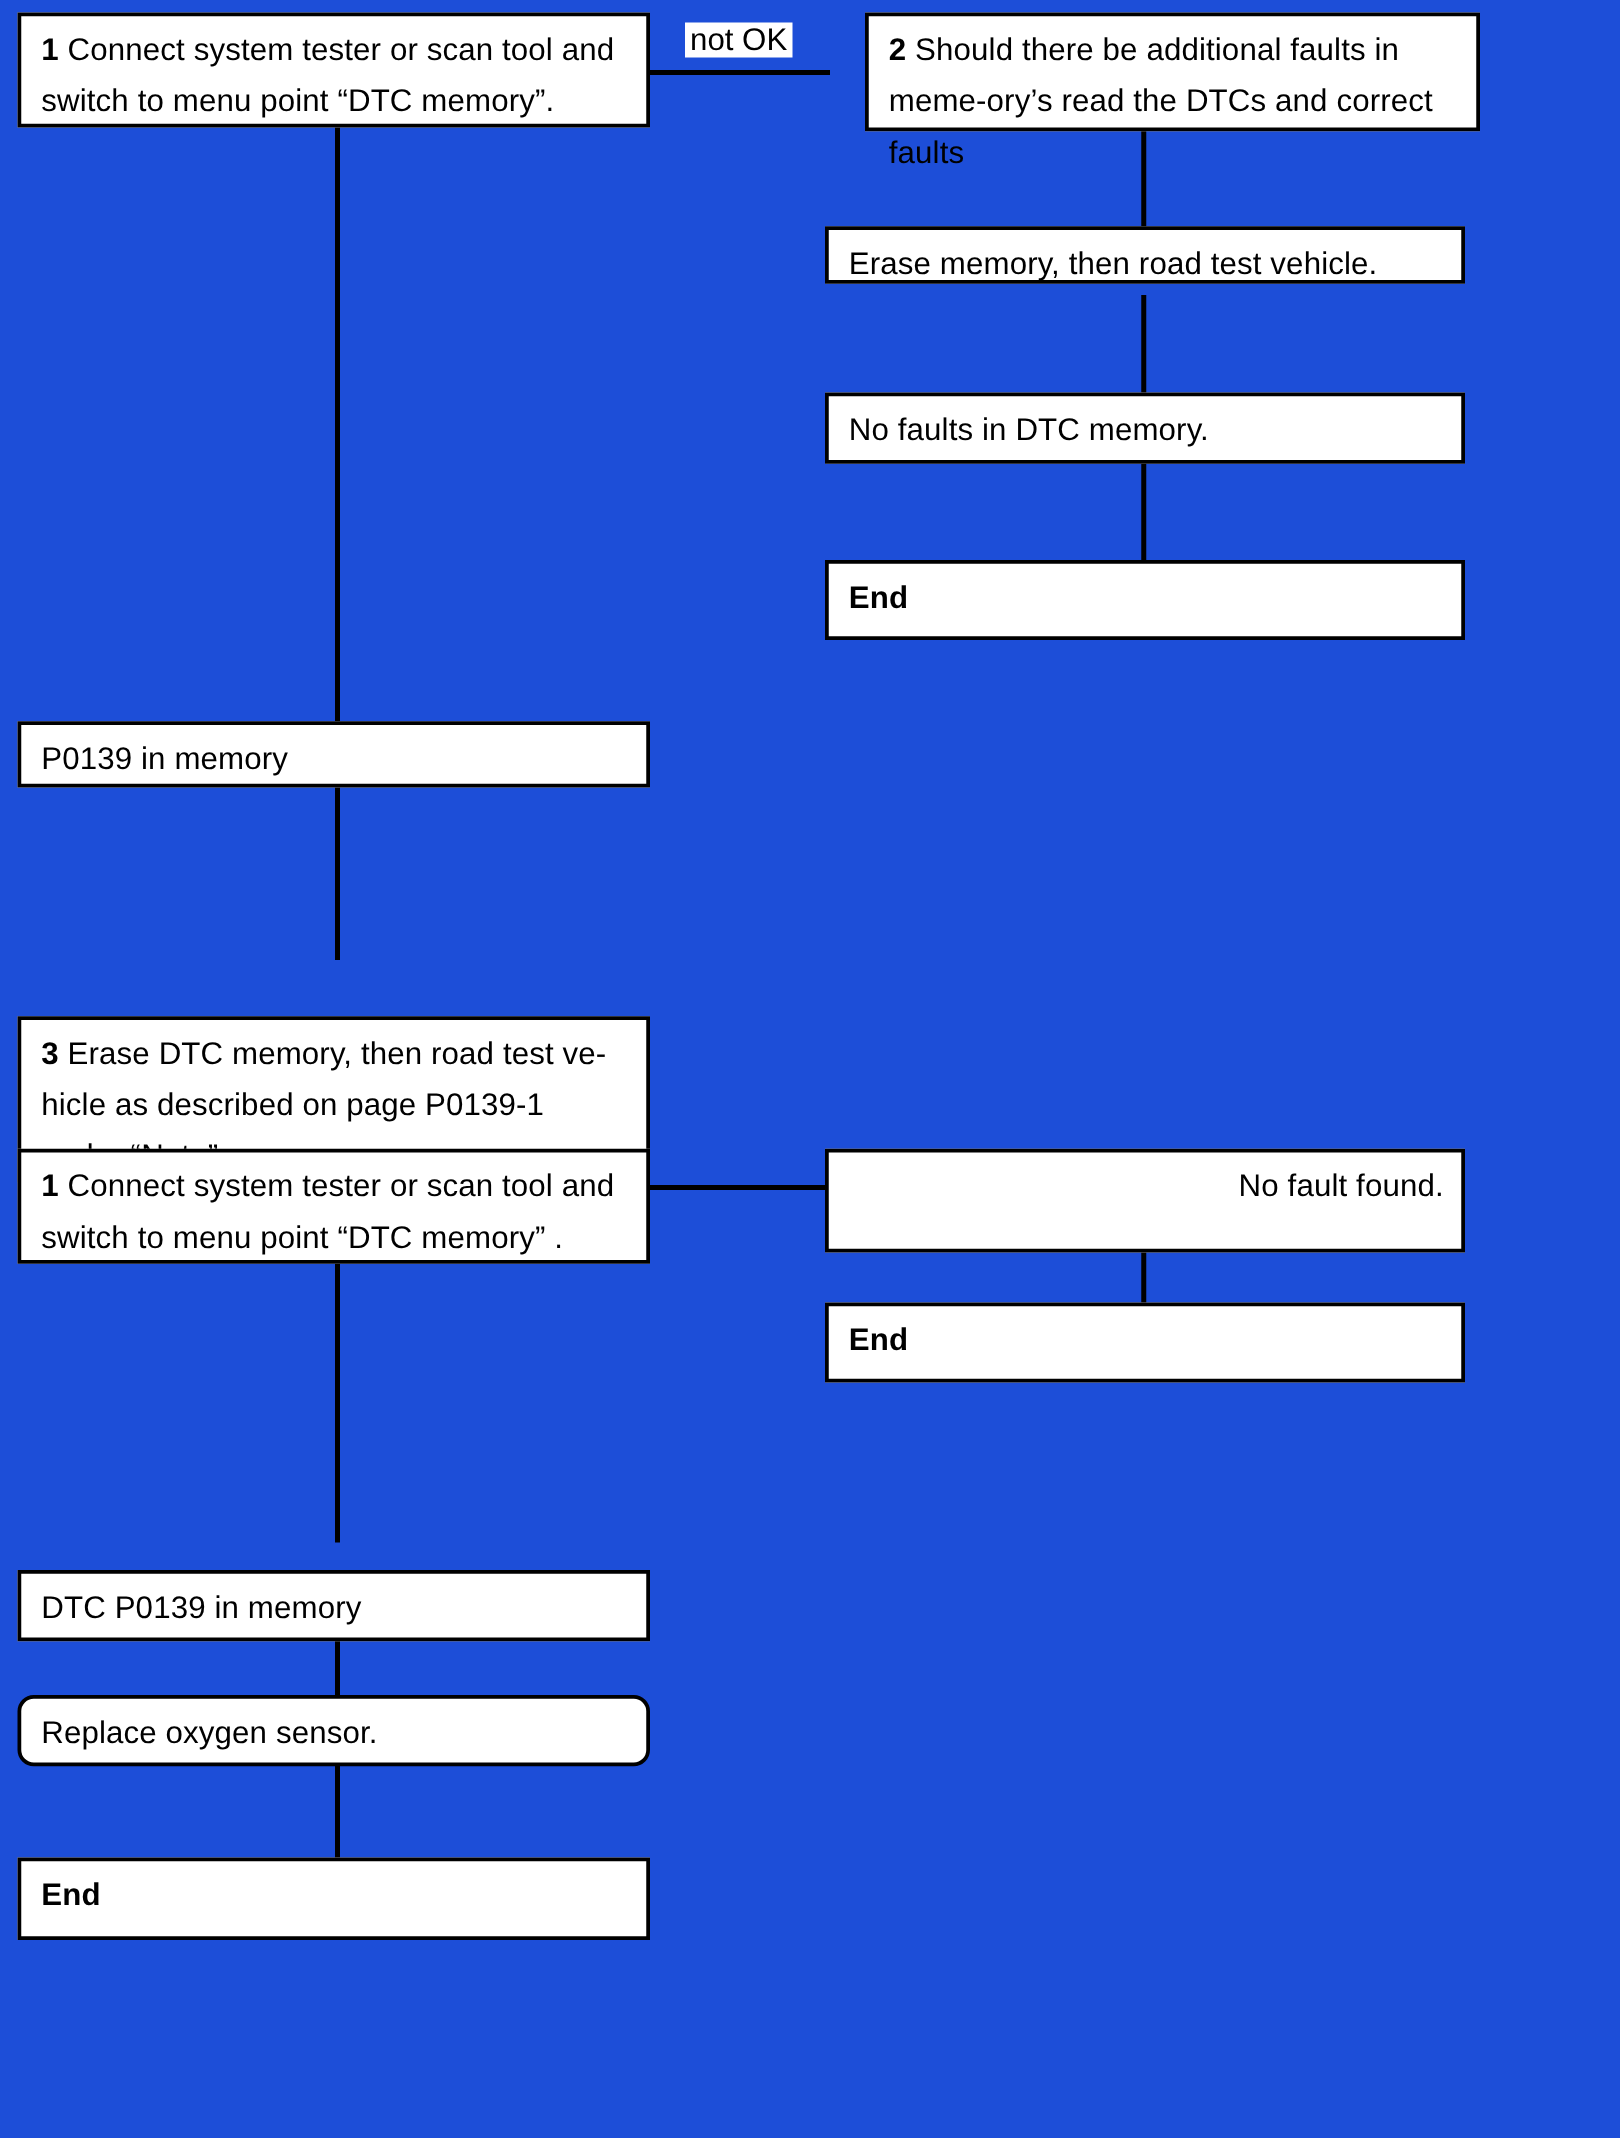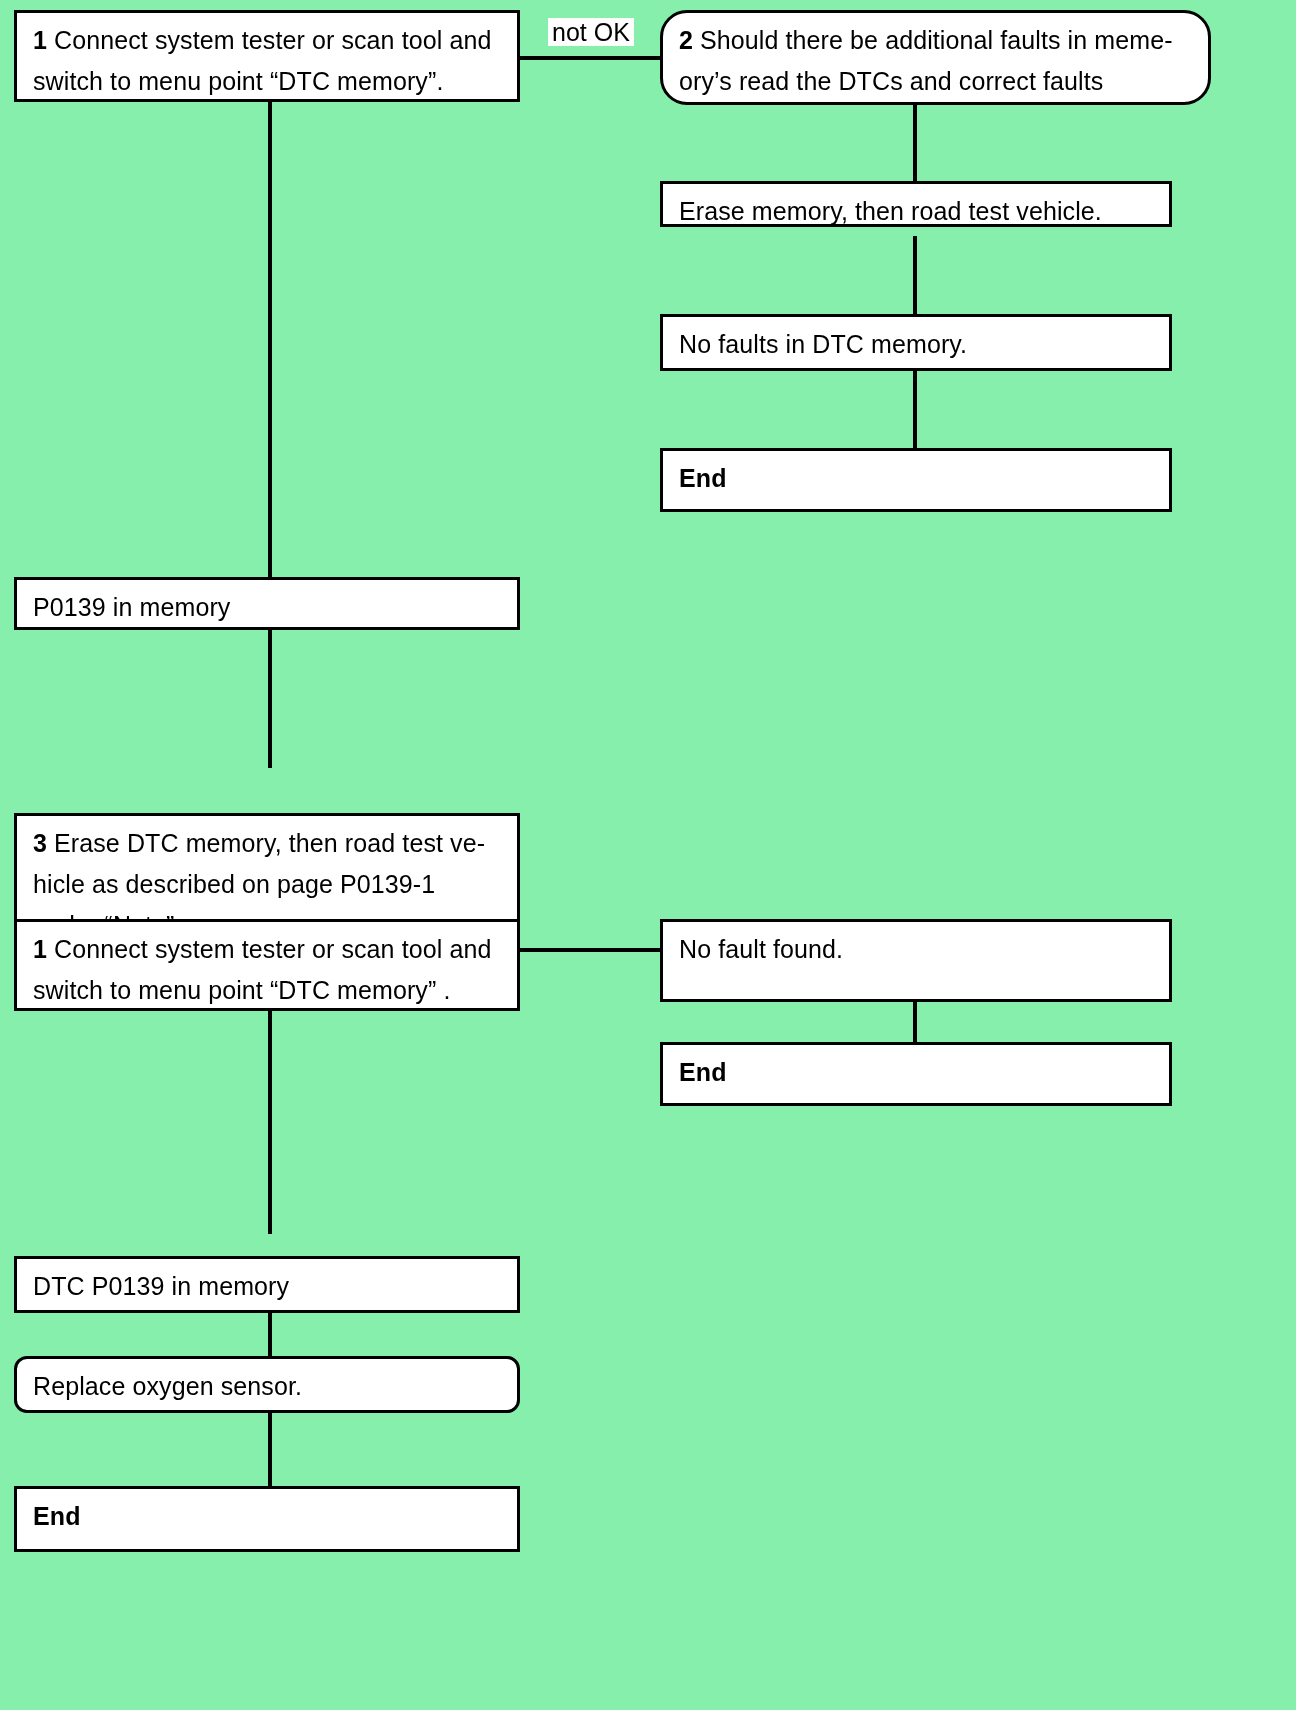--- a/index.html
+++ b/index.html
@@ -4,21 +4,21 @@
 <style>
   html, body {
     margin: 0;
     padding: 0;
     background: #ffffff;
   }
   #canvas {
     position: relative;
     width: 1296px;
     height: 1710px;
-    background: #86efac;
+    background: #1d4ed8;
     font-family: "Liberation Sans", sans-serif;
     overflow: hidden;
   }
   .node {
     position: absolute;
     box-sizing: border-box;
     border: 3px solid #000000;
     background: #ffffff;
     color: #000000;
     font-size: 25px;
@@ -78,21 +78,21 @@
   <div class="connector v" style="left:268px; top:1288px; height:76px;"></div>
 
   <div class="connector v" style="left:268px; top:1412px; height:76px;"></div>
 
   <div class="node" style="left:14px; top:10px; width:506px; height:92px;">
     <span class="step">1</span><span> Connect system tester or scan tool  and switch to menu point “DTC memory”.</span>
   </div>
 
   <div class="edge-label" style="left:548px; top:18px;">not OK</div>
 
-  <div class="node" style="left:660px; top:10px; width:551px; height:95px;border-radius:27px;">
+  <div class="node" style="left:692px; top:10px; width:492px; height:95px;">
     <span class="step">2</span><span> Should there be additional faults in meme-ory’s read the DTCs and correct faults</span>
   </div>
 
   <div class="node" style="left:660px; top:181px; width:512px; height:46px;">
     <span>Erase memory, then road test vehicle.</span>
   </div>
 
   <div class="node" style="left:660px; top:314px; width:512px; height:57px;">
     <span>No faults in DTC memory.</span>
   </div>
@@ -106,21 +106,21 @@
   </div>
 
   <div class="node" style="left:14px; top:766px; width:506px; height:133px;margin-top:47px;">
     <span class="step">3</span><span> Erase DTC memory, then   road test ve-hicle as described on page P0139-1 under “Note”.</span>
   </div>
 
   <div class="node" style="left:14px; top:919px; width:506px; height:92px;">
     <span class="step">1</span><span> Connect system tester or scan tool  and switch to menu point “DTC memory” .</span>
   </div>
 
-  <div class="node" style="left:660px; top:919px; width:512px; height:83px;">
+  <div class="node" style="left:660px; top:919px; width:512px; height:83px;text-align:right;">
     <span>No fault found.</span>
   </div>
 
   <div class="node endbox" style="left:660px; top:1042px; width:512px; height:64px;">
     <span>End</span>
   </div>
 
   <div class="node" style="left:14px; top:1232px; width:506px; height:57px;margin-top:24px;">
     <span>DTC P0139 in memory</span>
   </div>

